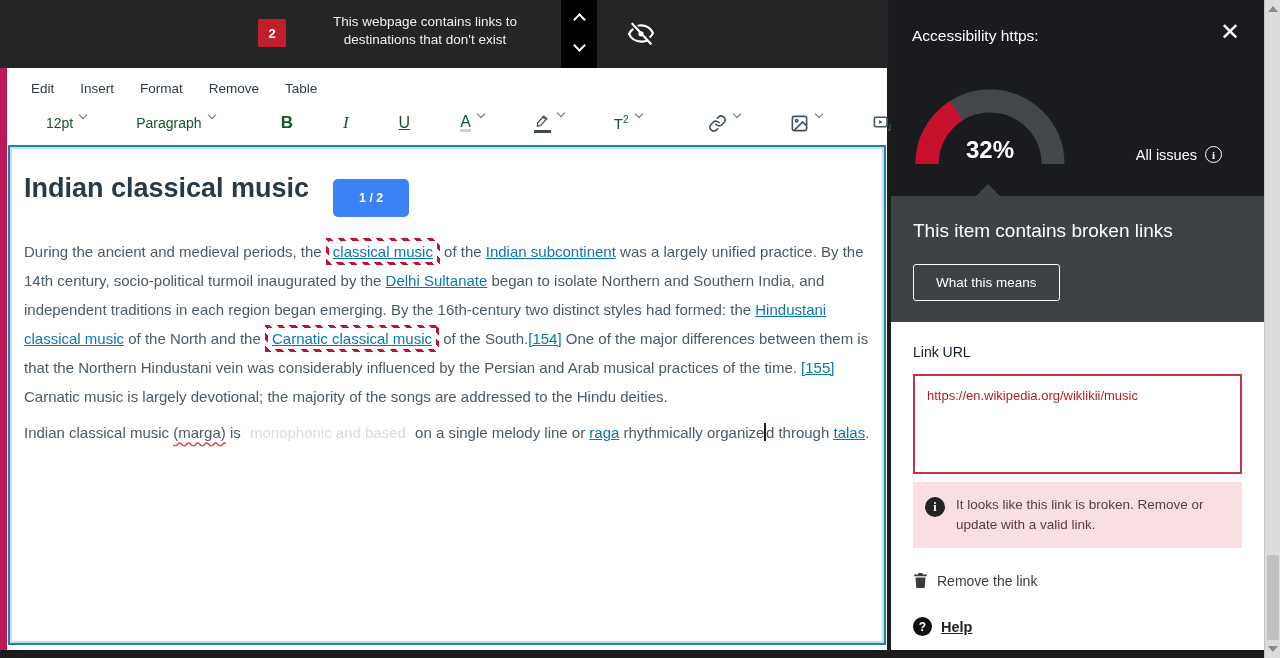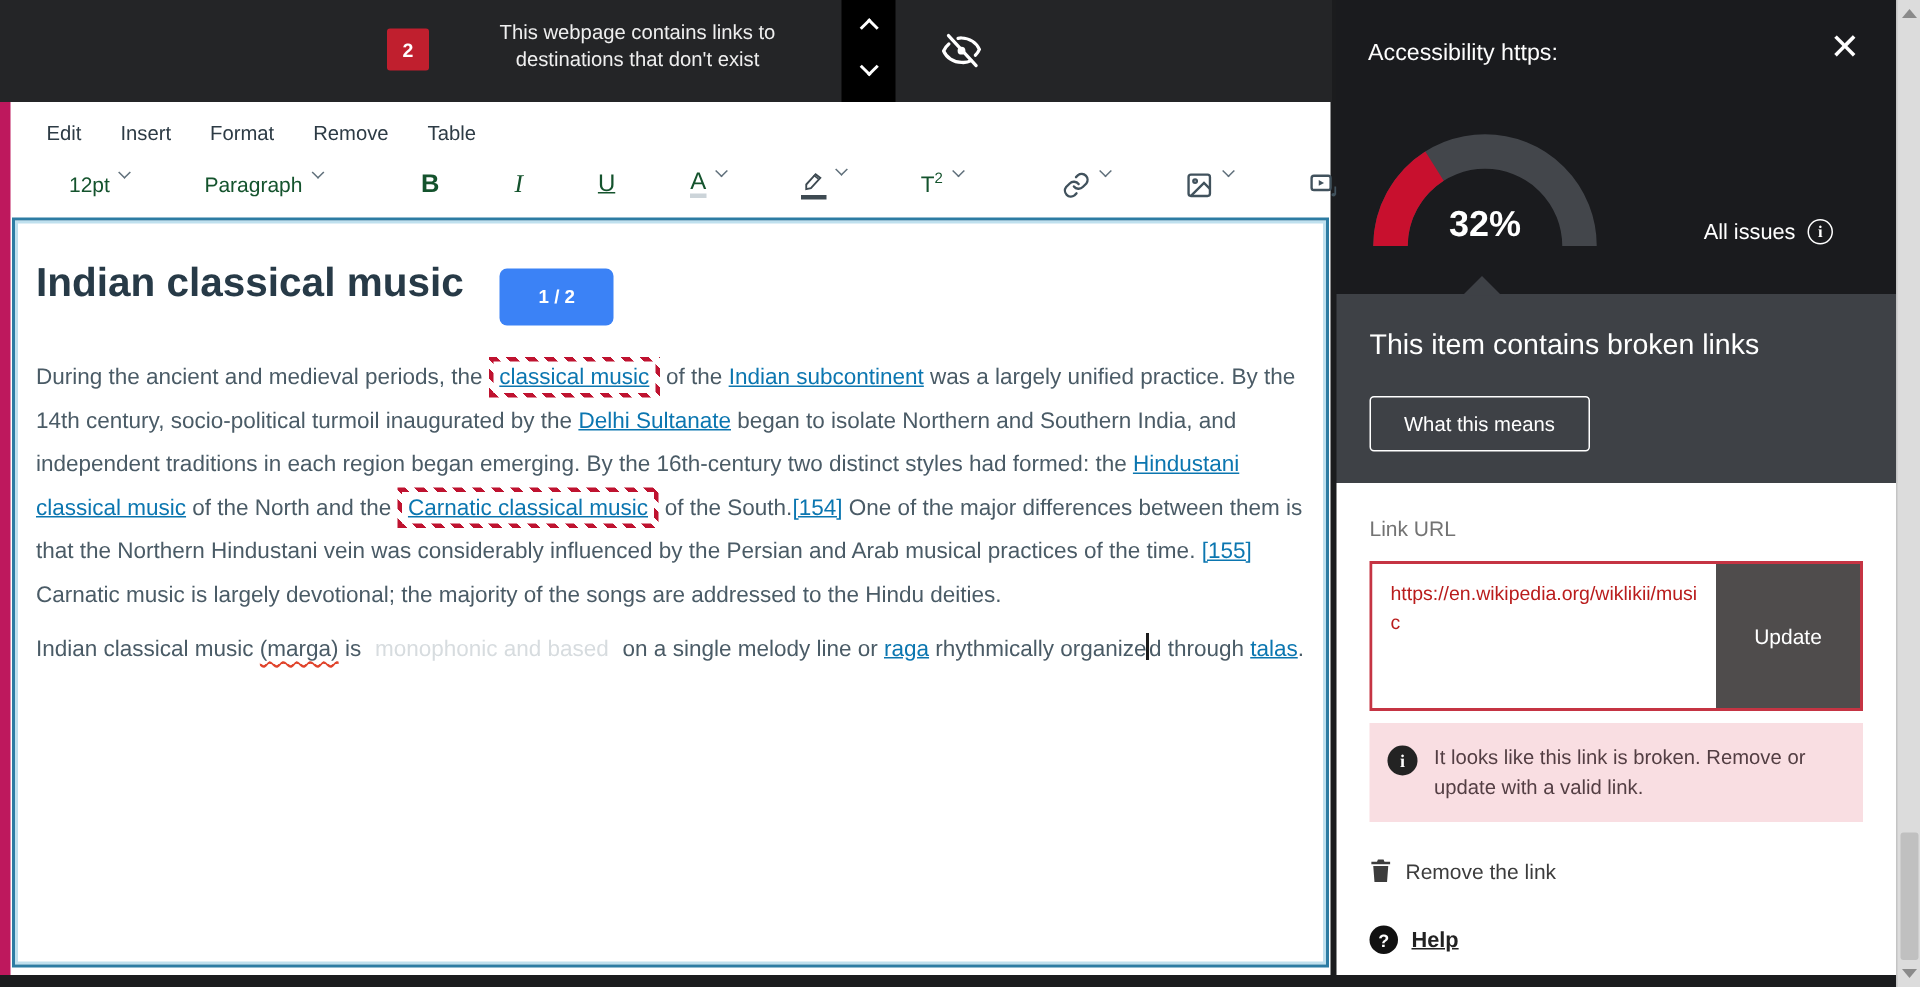--- a/index.html
+++ b/index.html
@@ -55,21 +55,21 @@
   .gauge-score { position:absolute; left:0; right:0; bottom:2px; text-align:center; font-size:24px; font-weight:bold; color:#fff; }
   .all-issues { position:absolute; right:42px; top:146px; display:flex; align-items:center; gap:8px; font-size:14.5px; color:#fff; cursor:pointer; }
   .info-ring { width:17px; height:17px; border:1.5px solid #fff; border-radius:50%; font-size:11px; font-weight:bold; display:flex; align-items:center; justify-content:center; font-family:"Liberation Serif", serif; }
 
   .panel-gray { position:absolute; left:0; top:196px; right:0; height:126px; background:#3e4146; color:#fff; padding:24px 39px 0 22px; }
   .notch { position:absolute; left:84px; top:-12px; width:0; height:0; border-left:13px solid transparent; border-right:13px solid transparent; border-bottom:13px solid #3e4146; }
   .issue-heading { font-size:19px; color:#fff; }
   .wtm-btn { margin-top:22px; background:transparent; border:1px solid #fff; border-radius:3px; color:#fff; font-size:13.5px; padding:10px 22px; cursor:pointer; font-family:"Liberation Sans", sans-serif; }
 
   .panel-white { position:absolute; left:0; top:322px; right:0; bottom:0; background:#fff; padding:22px 22px 0 22px; }
-  .link-url-label { font-size:14px; color:#737373; }
+  .link-url-label { font-size:14px; color:#0f172a; }
   .url-box { margin-top:14px; border:2px solid #c53443; display:flex; height:100px; }
   .url-input { flex:1; padding:10px 12px; font-size:13px; color:#b91c1c; line-height:19px; word-break:break-all; background:#fff; cursor:text; }
   .update-btn { width:96px; background:#4f4c4c; color:#fff; font-size:14px; display:flex; align-items:center; justify-content:center; cursor:pointer; }
   .alert { margin-top:8px; background:#f9dee2; display:flex; gap:11px; padding:13px 12px; align-items:flex-start; }
   .alert-icon { width:20px; height:20px; min-width:20px; background:#232323; border-radius:50%; color:#fff; font-size:12px; font-weight:bold; display:flex; align-items:center; justify-content:center; font-family:"Liberation Serif", serif; margin-top:2px; }
   .alert-text { font-size:13.5px; line-height:20px; color:#533e43; }
   .remove-row { margin-top:24px; display:flex; align-items:center; gap:9px; cursor:pointer; }
   .remove-label { font-size:14px; color:#3c3c3c; }
   .help-row { position:absolute; left:22px; bottom:14px; display:flex; align-items:center; gap:9px; cursor:pointer; }
   .q-icon { width:19px; height:19px; background:#111; border-radius:50%; color:#fff; font-size:12px; font-weight:bold; display:flex; align-items:center; justify-content:center; }
@@ -220,21 +220,20 @@
   <div class="panel-gray">
     <div class="notch"></div>
     <div class="issue-heading">This item contains broken links</div>
     <button class="wtm-btn">What this means</button>
   </div>
 
   <div class="panel-white">
     <div class="link-url-label">Link URL</div>
     <div class="url-box">
       <div class="url-input">https://en.wikipedia.org/wiklikii/music</div>
-      <div class="update-btn">Update</div>
     </div>
     <div class="alert">
       <span class="alert-icon">i</span>
       <span class="alert-text">It looks like this link is broken. Remove or update with a valid link.</span>
     </div>
     <div class="remove-row">
       <svg width="15" height="17" viewBox="0 0 24 26" fill="#3c3c3c">
           <path d="M9 1h6l1 2.5h6v2.5H2V3.5h6zM4 8h16l-1.3 17H5.3z"></path>
         </svg>
       <span class="remove-label">Remove the link</span>

